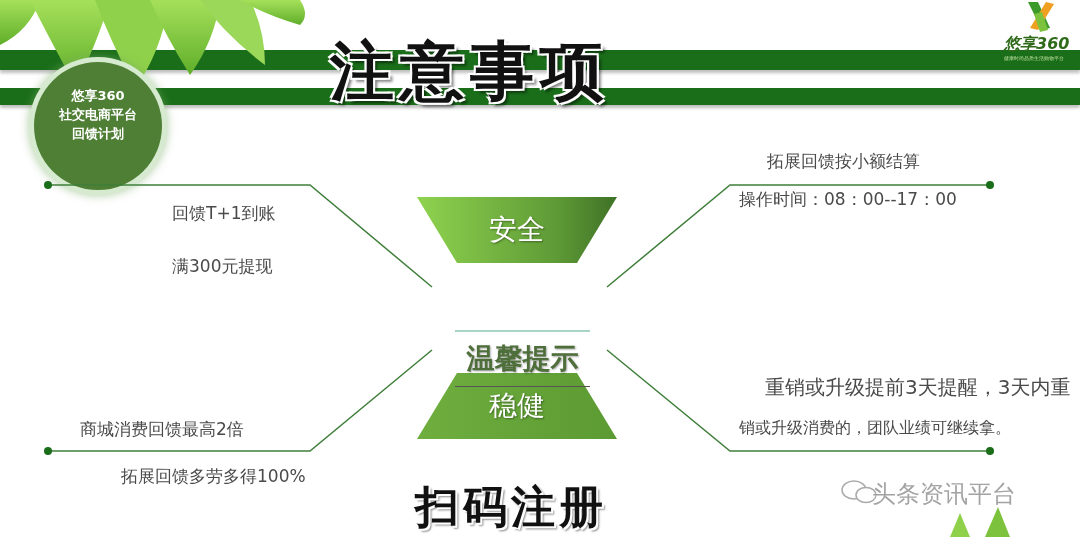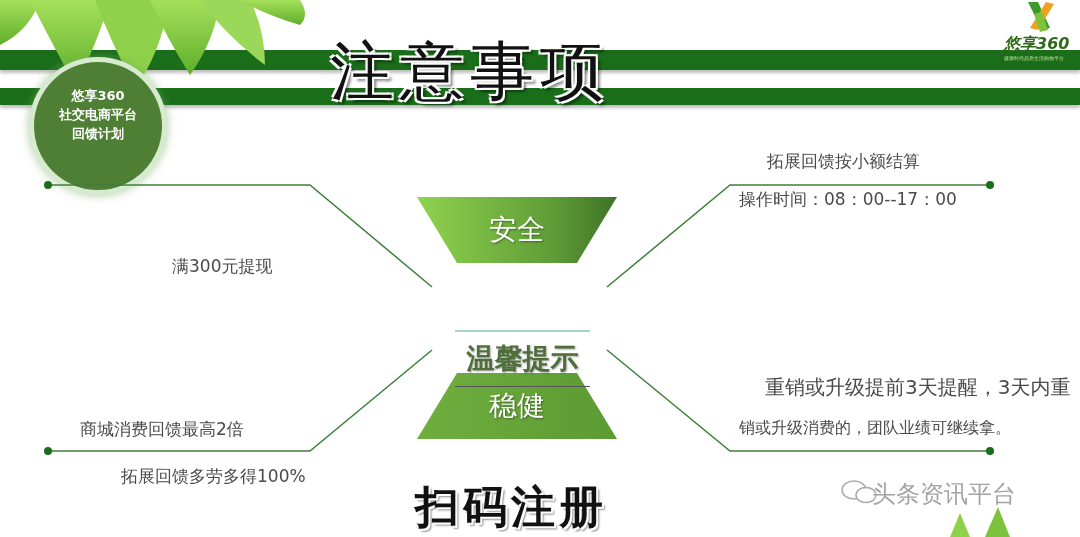--- a/index.html
+++ b/index.html
@@ -2,21 +2,21 @@
 <html><head>
 <meta charset="utf-8">
 <style>
   html,body{margin:0;padding:0;}
   body{width:1080px;height:537px;overflow:hidden;background:#ffffff;font-family:"DejaVu Sans","Liberation Sans",sans-serif;position:relative;}
   .stage{position:absolute;left:0;top:0;width:1080px;height:537px;overflow:hidden;background:#fff;}
   .band{position:absolute;left:0;width:1080px;background:#1a6e1a;box-shadow:0 3px 3px rgba(0,0,0,0.25);}
   .band1{top:50px;height:20px;}
   .band2{top:88px;height:17px;}
   .leaves{position:absolute;left:0;top:0;}
-  .title{position:absolute;left:330px;top:28px;font-size:64px;font-weight:normal;color:#111;letter-spacing:6px;
+  .title{position:absolute;left:330px;top:28px;font-size:64px;font-weight:bold;color:#111;letter-spacing:6px;
     text-shadow:2px 2px 0 #fff,-2px -2px 0 #fff,2px -2px 0 #fff,-2px 2px 0 #fff,4px 4px 3px rgba(0,0,0,0.5);}
   .badge{position:absolute;left:34px;top:62px;width:128px;height:128px;border-radius:50%;background:#4e7f35;
     box-shadow:0 0 0 5px #d6ead0,0 0 8px 6px rgba(120,170,100,0.5);color:#fff;text-align:center;font-weight:bold;font-size:13px;line-height:19px;}
   .badge .inner{position:absolute;top:24px;left:0;width:100%;}
   .logo{position:absolute;left:998px;top:0;width:80px;height:70px;}
   .logo-text{position:absolute;left:1004px;top:34px;color:#2f6b1a;font-weight:bold;font-size:16px;font-style:italic;}
   .logo-sub{position:absolute;left:1004px;top:55px;color:#bfe0a0;font-size:5px;}
   .txt{position:absolute;color:#4a4a4a;font-size:17px;white-space:nowrap;}
   .hub{position:absolute;left:455px;top:290px;width:135px;text-align:center;margin-top:40px;}
   .hub .line-top{height:2px;background:#a8d4c8;margin-bottom:8px;}
@@ -94,20 +94,21 @@
   <div class="trap trap-bot">
     <span>稳健</span>
   </div>
 
   <div class="hub">
     <div class="line-top"></div>
     <div class="label">温馨提示</div>
     <div class="line-bot"></div>
   </div>
 
+  <div class="txt" style="left:172px;top:202px;">回馈T+1到账</div>
   <div class="txt" style="left:172px;top:255px;">满300元提现</div>
 
   <div class="txt" style="left:767px;top:150px;text-align:center;">拓展回馈按小额结算</div>
   <div class="txt" style="left:739px;top:188px;">操作时间：08：00--17：00</div>
 
   <div class="txt" style="left:80px;top:418px;">商城消费回馈最高2倍</div>
   <div class="txt" style="left:73px;top:465px;margin-left:48px;">拓展回馈多劳多得100%</div>
 
   <div class="txt" style="left:739px;top:374px;font-size:20px;margin-left:26px;">重销或升级提前3天提醒，3天内重</div>
   <div class="txt" style="left:739px;top:418px;font-size:16px;">销或升级消费的，团队业绩可继续拿。</div>

